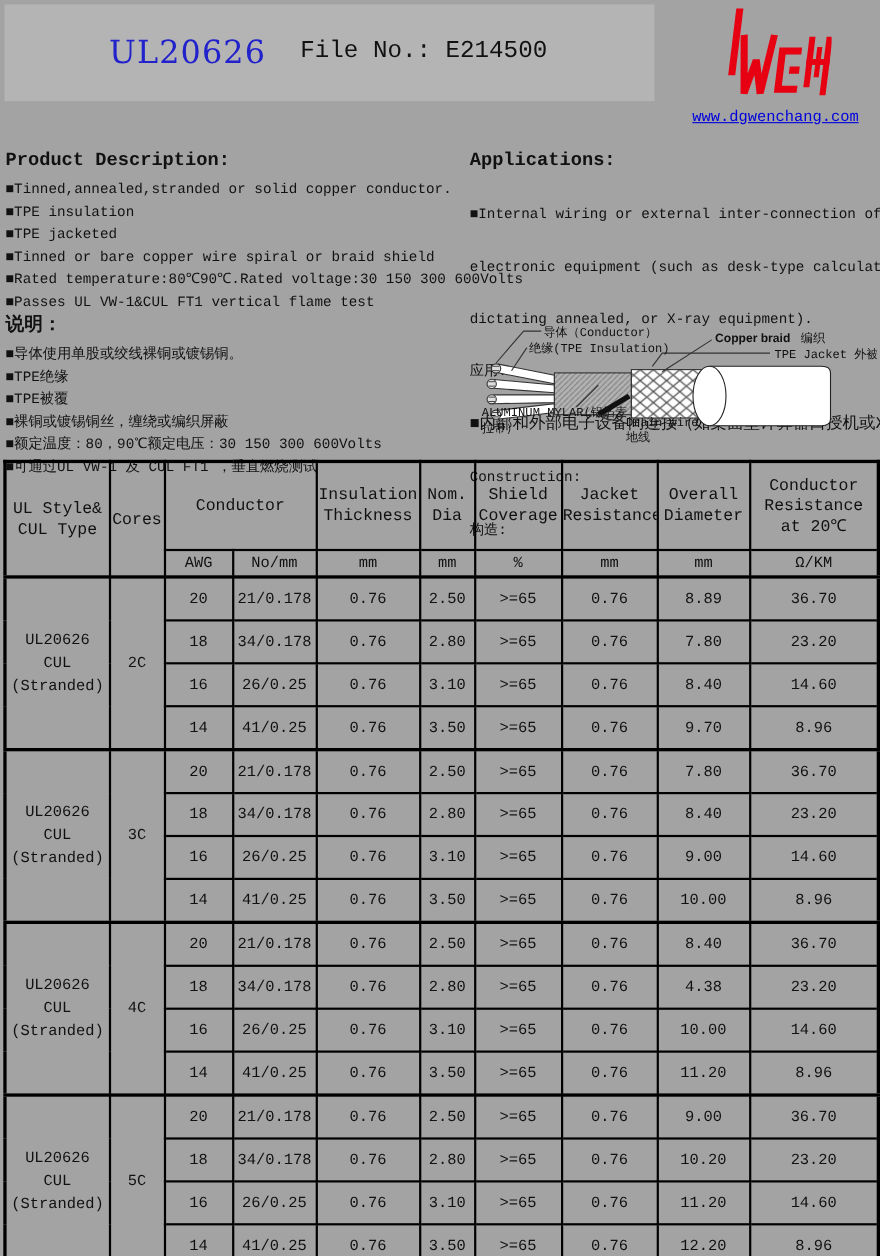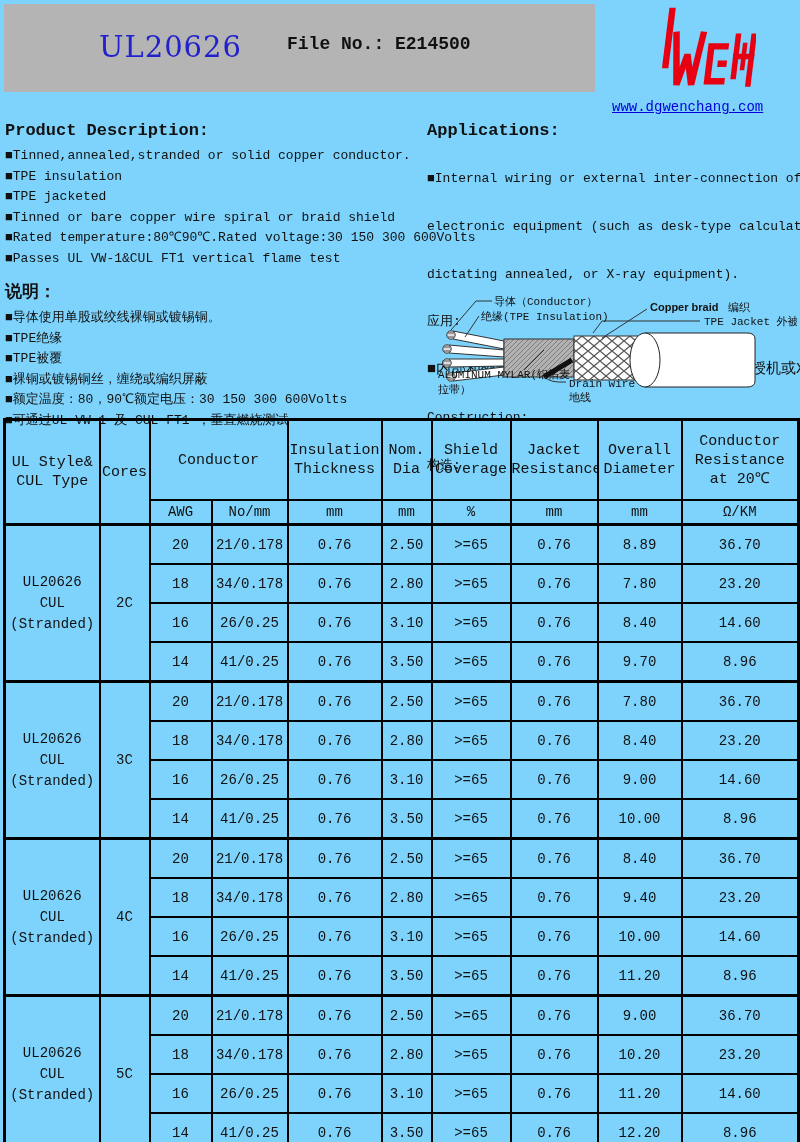--- a/index.html
+++ b/index.html
@@ -1,30 +1,30 @@
 <!DOCTYPE html>
 <html><head>
 <meta charset="utf-8">
 <style>
   html,body{margin:0;padding:0;background:#fff;}
-  .page{position:relative;width:800px;height:1142px;background:#7dd3fc;overflow:hidden;
+  .page{position:relative;width:800px;height:1142px;background:#a3a3a3;overflow:hidden;
         font-family:"Liberation Mono","DejaVu Sans Mono",monospace;color:#111;}
   
   .hdr-bar{position:absolute;left:4px;top:4px;width:591px;height:88px;background:#b4b4b4;}
   .style-no{position:absolute;left:95px;top:26px;font-family:"DejaVu Serif",serif;
             font-size:29px;color:#2222cc;letter-spacing:1px;}
-  .file-no{position:absolute;left:283px;top:30px;font-size:18px;color:#111;font-weight:bold;}
+  .file-no{position:absolute;left:269px;top:30px;font-size:22px;color:#111;}
   .logo{position:absolute;left:646px;top:2px;}
-  .site-link{position:absolute;left:612px;top:99px;width:186px;text-align:left;
+  .site-link{position:absolute;left:612px;top:99px;width:186px;text-align:center;
              font-size:14px;color:#0000dd;text-decoration:underline;cursor:pointer;}
   
   .pd{position:absolute;left:5px;top:120px;width:420px;}
-  .sec-title{font-size:17px;font-weight:bold;line-height:22px;margin:0 0 4px 0;}
+  .sec-title{font-size:17px;font-weight:bold;line-height:22px;margin:16px 0 4px 0;}
   .b-item{font-size:13px;line-height:20.5px;white-space:nowrap;}
-  .cn-title{font-size:17px;font-weight:bold;line-height:24px;margin:12px 0 3px 0;}
+  .cn-title{font-size:17px;font-weight:bold;line-height:24px;margin:0 0 3px 0;}
   
   .apps{position:absolute;left:427px;top:120px;width:370px;}
   .a-line{font-size:13px;line-height:20.8px;white-space:nowrap;margin-top:27px;}
   .a-line.small{font-size:15px;}
   
   .diagram{position:absolute;left:432px;top:286px;}
   .diagram text{font-size:11px;fill:#111;font-family:"Liberation Mono",monospace;}
   .diagram text.bld{font-weight:bold;font-family:"Liberation Sans",sans-serif;}
   
   table.spec{position:absolute;left:3px;top:418px;width:794px;border-collapse:collapse;
@@ -290,21 +290,21 @@
           <td>8.40</td>
           <td>36.70</td>
       </tr>
       <tr>
           <td>18</td>
           <td>34/0.178</td>
           <td>0.76</td>
           <td>2.80</td>
           <td>&gt;=65</td>
           <td>0.76</td>
-          <td>9.40</td>
+          <td>4.38</td>
           <td>23.20</td>
         </tr>
       <tr>
           <td>16</td>
           <td>26/0.25</td>
           <td>0.76</td>
           <td>3.10</td>
           <td>&gt;=65</td>
           <td>0.76</td>
           <td>10.00</td>

